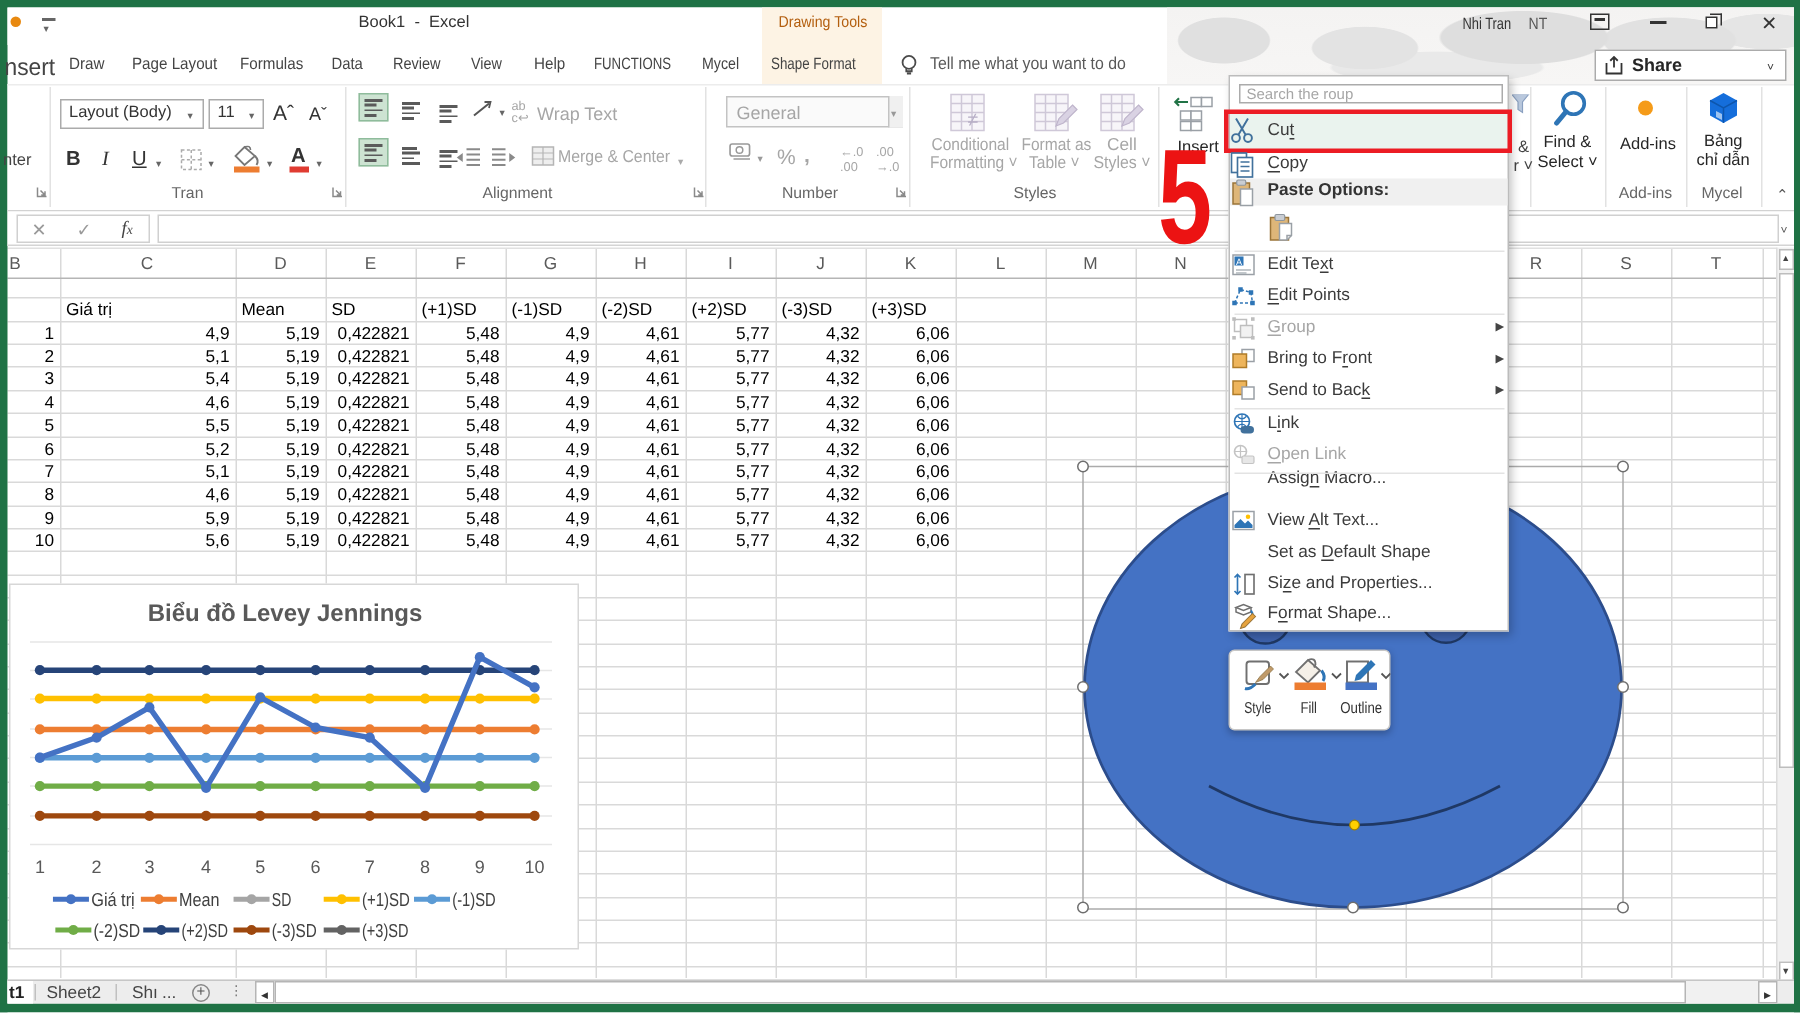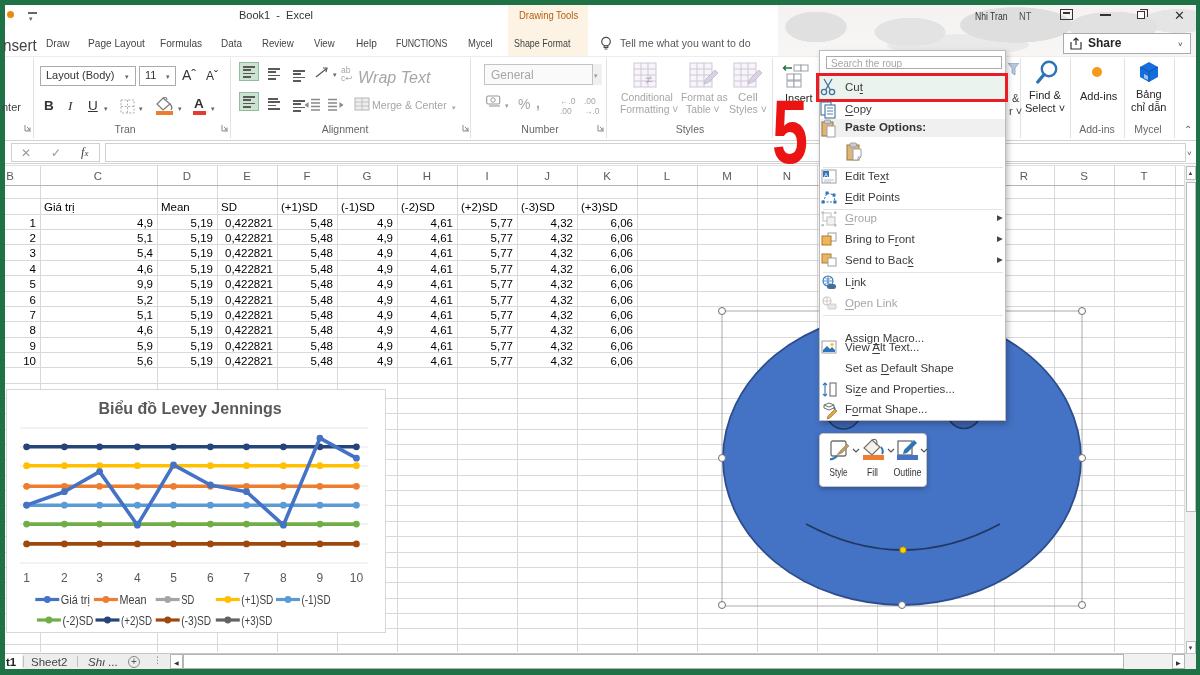--- a/index.html
+++ b/index.html
@@ -130,21 +130,21 @@
 <div class="cell num" style="left:77px;top:259.8px;width:76px;">4,6</div>
 <div class="cell num" style="left:137px;top:259.8px;width:76px;">5,19</div>
 <div class="cell num" style="left:197px;top:259.8px;width:76px;">0,422821</div>
 <div class="cell num" style="left:257px;top:259.8px;width:76px;">5,48</div>
 <div class="cell num" style="left:317px;top:259.8px;width:76px;">4,9</div>
 <div class="cell num" style="left:377px;top:259.8px;width:76px;">4,61</div>
 <div class="cell num" style="left:437px;top:259.8px;width:76px;">5,77</div>
 <div class="cell num" style="left:497px;top:259.8px;width:76px;">4,32</div>
 <div class="cell num" style="left:557px;top:259.8px;width:76px;">6,06</div>
 <div class="cell num" style="left:-40px;top:275.1px;width:76px;">5</div>
-<div class="cell num" style="left:77px;top:275.1px;width:76px;">9,9</div>
+<div class="cell num" style="left:77px;top:275.1px;width:76px;">5,5</div>
 <div class="cell num" style="left:137px;top:275.1px;width:76px;">5,19</div>
 <div class="cell num" style="left:197px;top:275.1px;width:76px;">0,422821</div>
 <div class="cell num" style="left:257px;top:275.1px;width:76px;">5,48</div>
 <div class="cell num" style="left:317px;top:275.1px;width:76px;">4,9</div>
 <div class="cell num" style="left:377px;top:275.1px;width:76px;">4,61</div>
 <div class="cell num" style="left:437px;top:275.1px;width:76px;">5,77</div>
 <div class="cell num" style="left:497px;top:275.1px;width:76px;">4,32</div>
 <div class="cell num" style="left:557px;top:275.1px;width:76px;">6,06</div>
 <div class="cell num" style="left:-40px;top:290.5px;width:76px;">6</div>
 <div class="cell num" style="left:77px;top:290.5px;width:76px;">5,2</div>
@@ -462,21 +462,21 @@
 <div class="abs" style="left:293px;top:110.2px;width:8px;height:1.6px;background:#5a5a5a;"></div>
 <svg class="abs" style="left:303px;top:98px;" width="18" height="14" viewBox="0 0 18 14">
       <path d="M 8 1.5 h 9 M 8 5 h 9 M 8 8.5 h 9 M 8 12 h 9" stroke="#8a8a8a" stroke-width="1.3"></path>
       <path d="M 5.5 4 L 1.5 7 l 4 3 z" fill="#8a8a8a"></path>
     </svg>
 <svg class="abs" style="left:327px;top:98px;" width="18" height="14" viewBox="0 0 18 14">
       <path d="M 1 1.5 h 9 M 1 5 h 9 M 1 8.5 h 9 M 1 12 h 9" stroke="#8a8a8a" stroke-width="1.3"></path>
       <path d="M 12.5 4 l 4 3 l -4 3 z" fill="#8a8a8a"></path>
     </svg>
 <div class="t gray" style="left:341px;top:66px;font-size:8.5px;line-height:8px;">ab<br>c↩</div>
-<div class="t gray" style="left:358px;top:69px;font-size:16px;font-style:italic;">Wrap Text</div>
+<div class="t gray" style="left:358px;top:69px;font-size:12px;">Wrap Text</div>
 <svg class="abs" style="left:354px;top:97px;" width="16" height="14" viewBox="0 0 16 14">
       <rect x="1" y="1" width="14" height="12" fill="#eee" stroke="#b5b5b5"></rect>
       <path d="M 1 5 h 14 M 1 9 h 14 M 8 1 v 12" stroke="#b5b5b5" stroke-width="0.8"></path>
     </svg>
 <div class="t gray" style="left:372px;top:99px;font-size:11.5px;transform:scaleX(.92);transform-origin:0 50%;">Merge &amp; Center</div>
 <div class="abs" style="left:452px;top:104px;color:#aaa;font-size:7px;">▾</div>
 <div class="abs" style="left:484px;top:64px;width:118px;height:21px;border:1px solid #c3c3c3;background:#fafafa;"></div>
 <div class="t gray" style="left:491px;top:68px;font-size:12px;">General</div>
 <div class="abs" style="left:592px;top:64px;width:10px;height:21px;border-left:1px solid #c3c3c3;background:#f0f0f0;"></div>
 <div class="abs" style="left:594px;top:72px;color:#999;font-size:7px;">▾</div>
@@ -558,21 +558,21 @@
 <div class="abs" style="left:1187.5px;top:170px;color:#444;font-size:6px;">▲</div>
 <div class="abs" style="left:1186px;top:182px;width:10px;height:330px;background:#fff;border:1px solid #bdbdbd;"></div>
 <div class="abs" style="left:1186px;top:641px;width:10px;height:14px;background:#fff;border:1px solid #bdbdbd;"></div>
 <div class="abs" style="left:1187.5px;top:645px;color:#444;font-size:6px;">▼</div>
 <div class="abs" style="left:5px;top:653px;width:1191px;height:16px;background:#ededed;border-top:1px solid #c6c6c6;"></div>
 <div class="abs" style="left:5px;top:654px;width:17px;height:15px;background:#fff;"></div>
 <div class="t" style="left:6px;top:656px;font-weight:bold;color:#222;font-size:11.5px;">t1</div>
 <div class="abs" style="left:23px;top:656px;width:1px;height:11px;background:#c0c0c0;"></div>
 <div class="t" style="left:31px;top:656px;color:#444;font-size:11.5px;">Sheet2</div>
 <div class="abs" style="left:77px;top:656px;width:1px;height:11px;background:#c0c0c0;"></div>
-<div class="t" style="left:88px;top:656px;color:#444;font-size:11.5px;font-style:italic;">Shı</div>
+<div class="t" style="left:88px;top:656px;color:#444;font-size:11.5px;">Shı</div>
 <div class="t" style="left:108px;top:656px;color:#444;font-size:11.5px;">...</div>
 <div class="abs" style="left:128px;top:655.5px;width:12px;height:12px;border-radius:50%;border:1px solid #888;color:#555;font-size:10px;line-height:10px;text-align:center;">+</div>
 <div class="abs" style="left:153px;top:655px;color:#777;font-size:9px;">⋮</div>
 <div class="abs" style="left:170px;top:654px;width:13px;height:15px;background:#fff;border:1px solid #b5b5b5;"></div>
 <div class="abs" style="left:174px;top:658.5px;color:#333;font-size:6px;">◀</div>
 <div class="abs" style="left:183px;top:654px;width:941px;height:15px;background:#fff;border:1px solid #b5b5b5;"></div>
 <div class="abs" style="left:1124px;top:654px;width:48px;height:15px;background:#f1f1f1;"></div>
 <div class="abs" style="left:1172px;top:654px;width:13px;height:15px;background:#fff;border:1px solid #b5b5b5;"></div>
 <div class="abs" style="left:1176px;top:658.5px;color:#333;font-size:6px;">▶</div>
 <svg class="abs" style="left:700px;top:290px;" width="400" height="330" viewBox="700 290 400 330">
@@ -624,21 +624,21 @@
 <div class="mi" style="top:170px;left:845px;">Edit Te<u>x</u>t</div>
 <div class="mi" style="top:191px;left:845px;"><u>E</u>dit Points</div>
 <div class="mi gray" style="top:212px;left:845px;"><u>G</u>roup</div>
 <div class="abs" style="left:997px;top:213px;color:#444;font-size:7.5px;">▶</div>
 <div class="mi" style="top:233px;left:845px;">Bring to F<u>r</u>ont</div>
 <div class="abs" style="left:997px;top:234px;color:#444;font-size:7.5px;">▶</div>
 <div class="mi" style="top:254px;left:845px;">Send to Bac<u>k</u></div>
 <div class="abs" style="left:997px;top:255px;color:#444;font-size:7.5px;">▶</div>
 <div class="mi" style="top:276px;left:845px;">L<u>i</u>nk</div>
 <div class="mi gray" style="top:297px;left:845px;"><u>O</u>pen Link</div>
-<div class="mi" style="top:332px;left:845px;">Assig<u>n</u> Macro...</div>
+<div class="mi" style="top:313px;left:845px;">Assig<u>n</u> Macro...</div>
 <div class="mi" style="top:341px;left:845px;">View <u>A</u>lt Text...</div>
 <div class="mi" style="top:362px;left:845px;">Set as <u>D</u>efault Shape</div>
 <div class="mi" style="top:383px;left:845px;">Si<u>z</u>e and Properties...</div>
 <div class="mi" style="top:403px;left:845px;">F<u>o</u>rmat Shape...</div>
 <div class="sep" style="left:823px;width:180px;top:167px;"></div>
 <div class="sep" style="left:823px;width:180px;top:208.5px;"></div>
 <div class="sep" style="left:823px;width:180px;top:272px;"></div>
 <div class="sep" style="left:823px;width:180px;top:314.5px;"></div>
 <svg class="abs" style="left:819px;top:50px;" width="187" height="371" viewBox="0 0 187 371">
       <g stroke="#41719c" fill="none" stroke-width="1.3">

